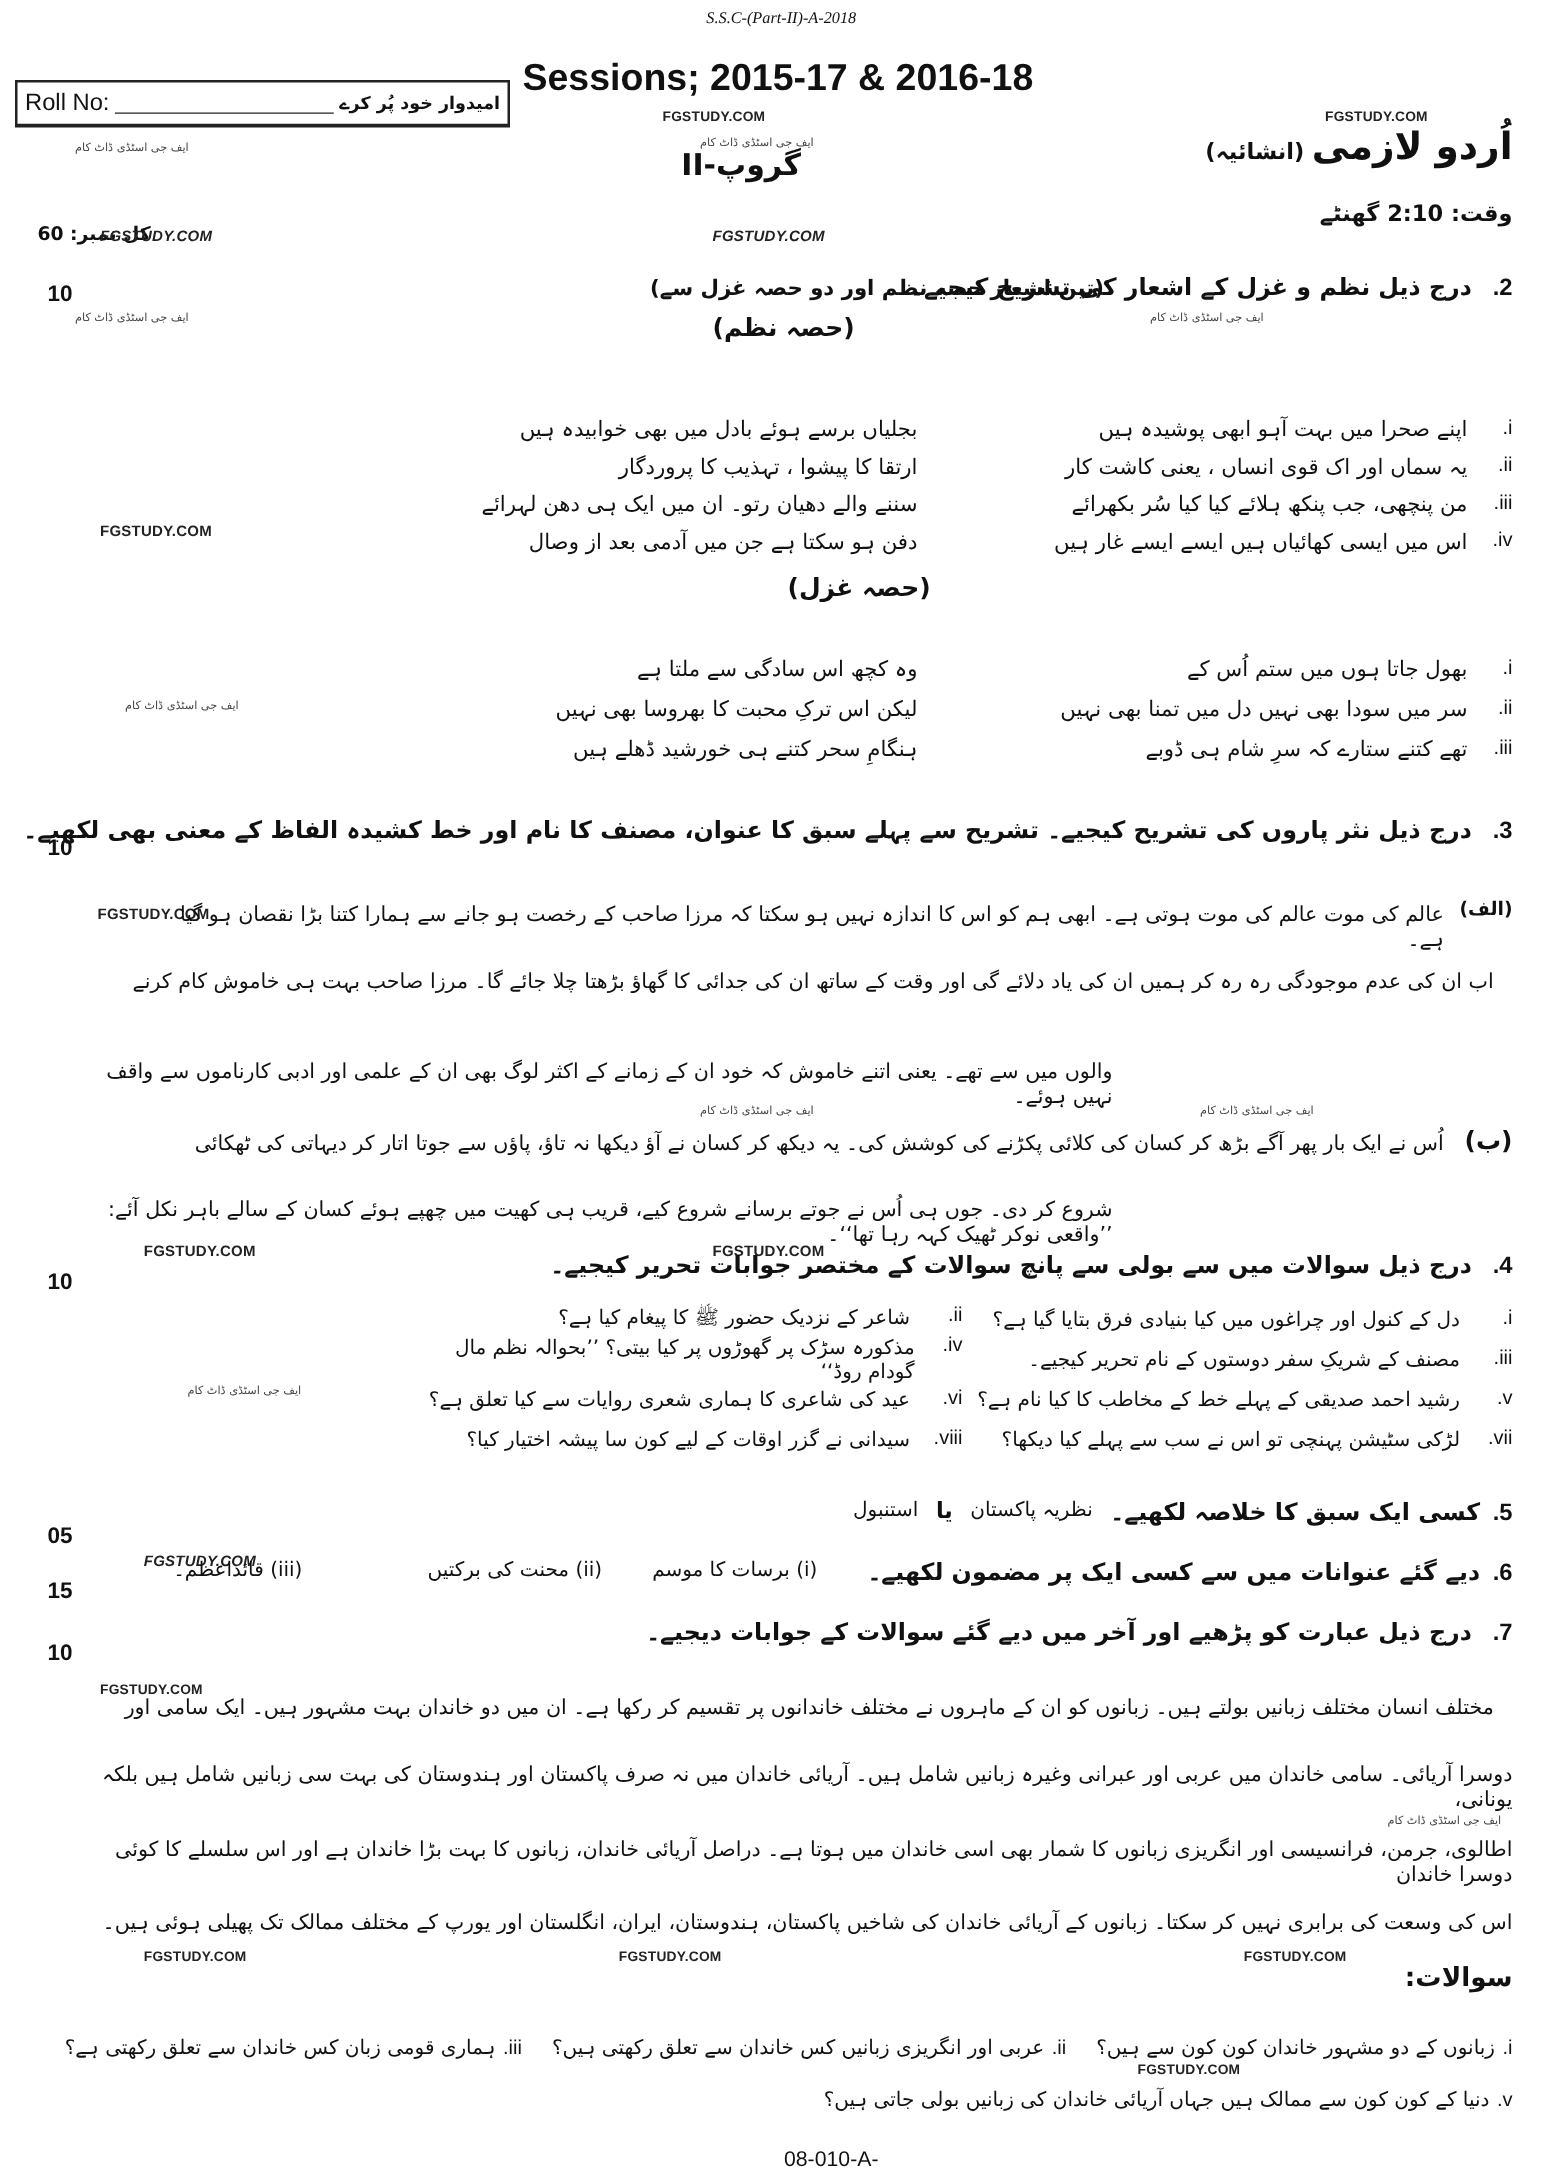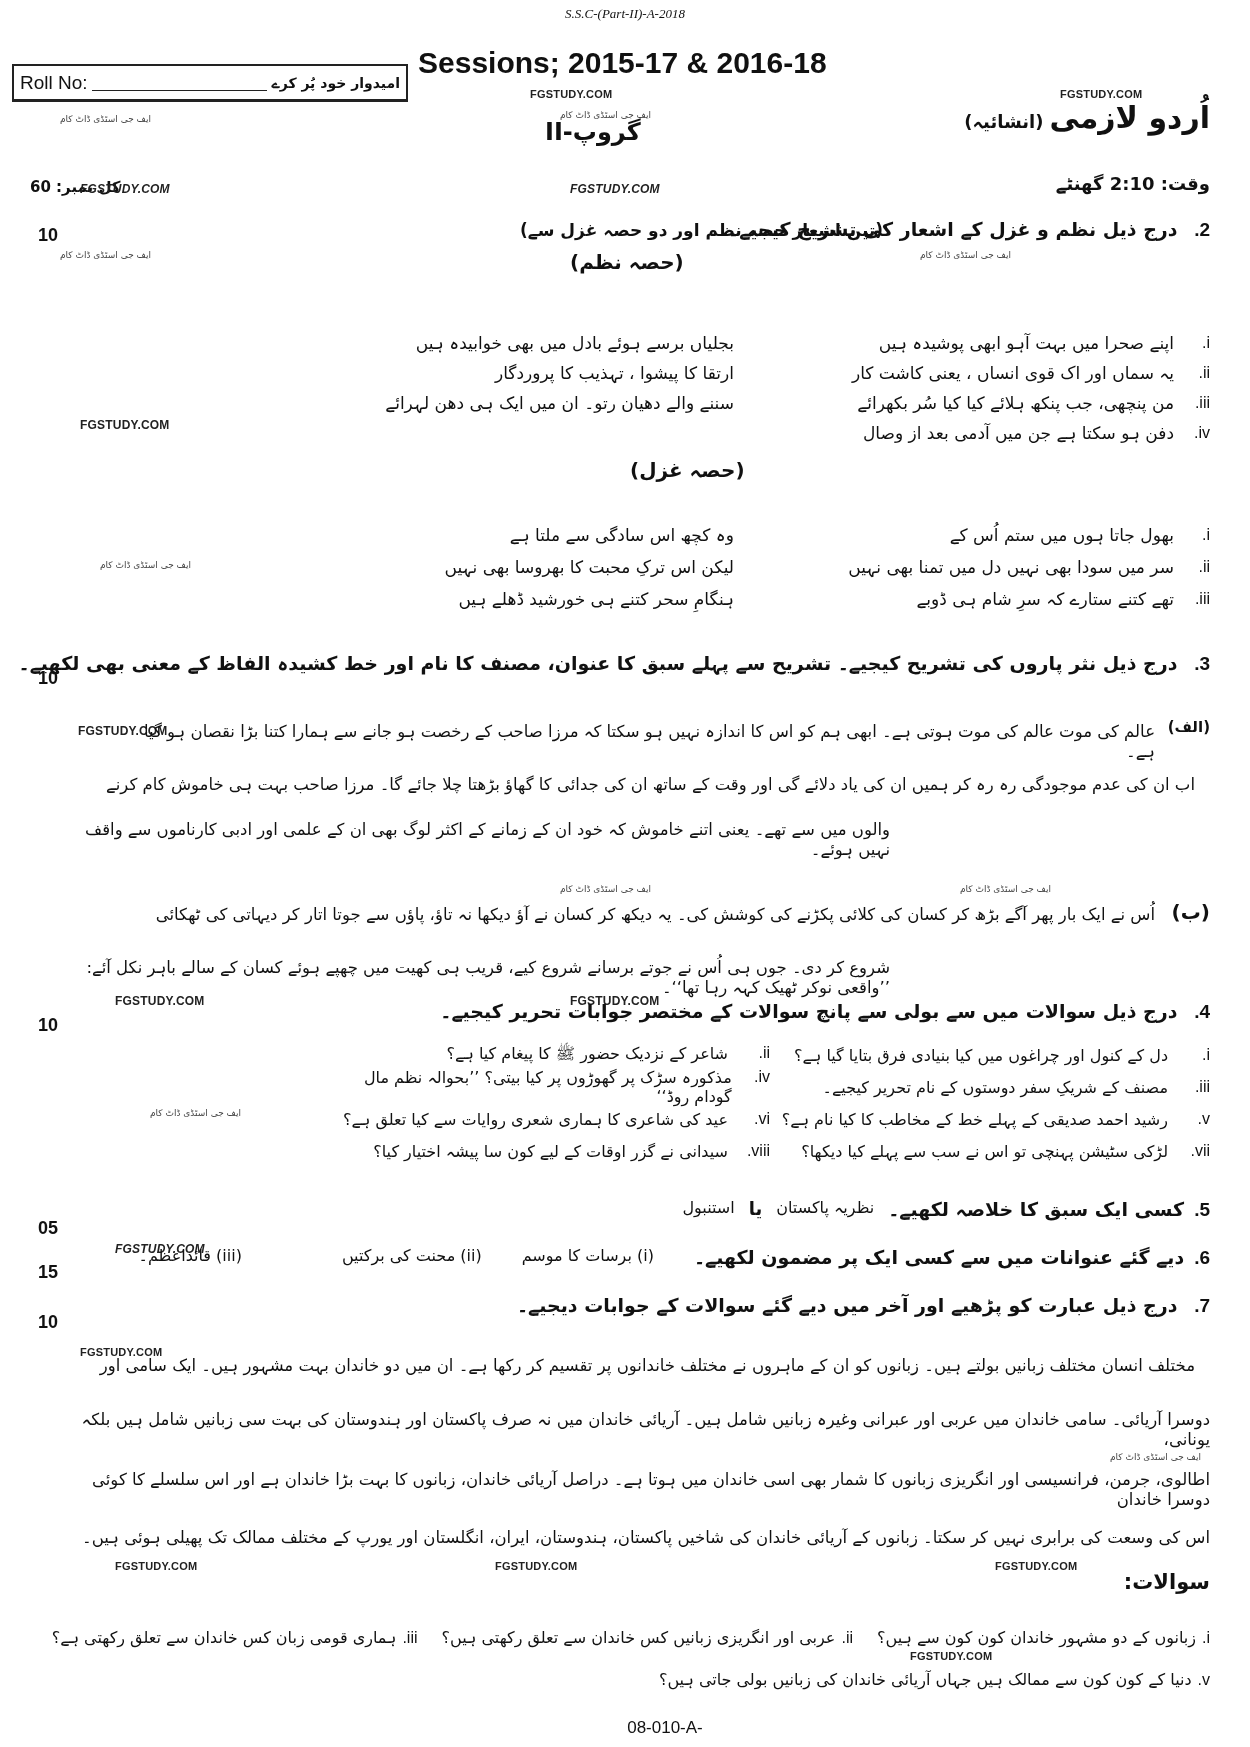--- a/index.html
+++ b/index.html
@@ -46,21 +46,21 @@
   <span style="font-size:18px;font-weight:bold;">(انشائیہ)</span>
 </div>
 
 <div class="abs ur subhead" style="top:118px;left:545px;font-size:24px;">گروپ-II</div>
 <div class="abs wm-ur" style="top:114px;left:60px;">ایف جی اسٹڈی ڈاٹ کام</div>
 <div class="abs wm-ur" style="top:110px;left:560px;">ایف جی اسٹڈی ڈاٹ کام</div>
 
 <div class="abs ur" style="top:178px;left:30px;font-size:15px;font-weight:bold;">کل نمبر: 60</div>
 <div class="abs wm" style="top:182px;left:80px;font-style:italic;">FGSTUDY.COM</div>
 <div class="abs wm" style="top:182px;left:570px;font-style:italic;">FGSTUDY.COM</div>
-<div class="abs ur" style="top:173px;right:40px;font-size:18px;font-weight:bold;margin-left:32px;">وقت: 2:10 گھنٹے</div>
+<div class="abs ur" style="top:160px;right:40px;font-size:18px;font-weight:bold;margin-left:32px;">وقت: 2:10 گھنٹے</div>
 
 <div class="abs marks" style="top:225px;">10</div>
 <div class="abs ur qhead" style="top:218px;">
   <span class="num">2.</span>
   <span>درج ذیل نظم و غزل کے اشعار کی تشریح کیجیے۔</span>
 </div>
 <div class="abs ur" style="top:220px;left:520px;font-size:17px;font-weight:bold;">(تین اشعار حصہ نظم اور دو حصہ غزل سے)</div>
 <div class="abs wm-ur" style="top:250px;left:60px;">ایف جی اسٹڈی ڈاٹ کام</div>
 <div class="abs wm-ur" style="top:250px;left:920px;">ایف جی اسٹڈی ڈاٹ کام</div>
 <div class="abs ur subhead" style="top:250px;left:570px;">(حصہ نظم)</div>
@@ -76,20 +76,21 @@
   <span class="m2">ارتقا کا پیشوا ، تہذیب کا پروردگار</span>
 </div>
 <div class="abs wm" style="top:418px;left:80px;">FGSTUDY.COM</div>
 <div class="abs verse-row" style="top:388px;">
   <span class="rn">iii.</span>
   <span class="m1">من پنچھی، جب پنکھ ہلائے کیا کیا سُر بکھرائے</span>
   <span class="m2">سننے والے دھیان رتو۔ ان میں ایک ہی دھن لہرائے</span>
 </div>
 <div class="abs verse-row" style="top:418px;">
   <span class="rn">iv.</span>
+  <span class="m1">اس میں ایسی کھائیاں ہیں ایسے ایسے غار ہیں</span>
   <span class="m2">دفن ہو سکتا ہے جن میں آدمی بعد از وصال</span>
 </div>
 <div class="abs ur subhead" style="top:458px;left:630px;">(حصہ غزل)</div>
 
 <div class="abs verse-row" style="top:520px;">
   <span class="rn">i.</span>
   <span class="m1">بھول جاتا ہوں میں ستم اُس کے</span>
   <span class="m2">وہ کچھ اس سادگی سے ملتا ہے</span>
 </div>
 <div class="abs wm-ur" style="top:560px;left:100px;">ایف جی اسٹڈی ڈاٹ کام</div>
@@ -107,21 +108,21 @@
 <div class="abs marks" style="top:668px;">10</div>
 <div class="abs ur qhead" style="top:652px;">
   <span class="num">3.</span>
   <span>درج ذیل نثر پاروں کی تشریح کیجیے۔ تشریح سے پہلے سبق کا عنوان، مصنف کا نام اور خط کشیدہ الفاظ کے معنی بھی لکھیے۔</span>
 </div>
 
 <div class="abs ur subhead" style="top:718px;right:40px;font-size:15px;">(الف)</div>
 <div class="abs wm" style="top:724px;left:78px;">FGSTUDY.COM</div>
 <div class="abs ur para" style="top:722px;right:95px;width:1020px;">عالم کی موت عالم کی موت ہوتی ہے۔ ابھی ہم کو اس کا اندازہ نہیں ہو سکتا کہ مرزا صاحب کے رخصت ہو جانے سے ہمارا کتنا بڑا نقصان ہو گیا ہے۔</div>
 <div class="abs ur para" style="top:775px;">اب ان کی عدم موجودگی رہ رہ کر ہمیں ان کی یاد دلائے گی اور وقت کے ساتھ ان کی جدائی کا گھاؤ بڑھتا چلا جائے گا۔ مرزا صاحب بہت ہی خاموش کام کرنے</div>
-<div class="abs ur para" style="top:820px;right:360px;width:820px;">والوں میں سے تھے۔ یعنی اتنے خاموش کہ خود ان کے زمانے کے اکثر لوگ بھی ان کے علمی اور ادبی کارناموں سے واقف نہیں ہوئے۔</div>
+<div class="abs ur para" style="top:847px;right:360px;width:820px;">والوں میں سے تھے۔ یعنی اتنے خاموش کہ خود ان کے زمانے کے اکثر لوگ بھی ان کے علمی اور ادبی کارناموں سے واقف نہیں ہوئے۔</div>
 
 <div class="abs wm-ur" style="top:884px;left:560px;">ایف جی اسٹڈی ڈاٹ کام</div>
 <div class="abs wm-ur" style="top:884px;left:960px;">ایف جی اسٹڈی ڈاٹ کام</div>
 <div class="abs ur subhead" style="top:900px;right:40px;font-size:20px;">(ب)</div>
 <div class="abs ur para" style="top:905px;right:95px;width:1030px;">اُس نے ایک بار پھر آگے بڑھ کر کسان کی کلائی پکڑنے کی کوشش کی۔ یہ دیکھ کر کسان نے آؤ دیکھا نہ تاؤ، پاؤں سے جوتا اتار کر دیہاتی کی ٹھکائی</div>
 <div class="abs ur para" style="top:958px;right:360px;width:820px;">شروع کر دی۔ جوں ہی اُس نے جوتے برسانے شروع کیے، قریب ہی کھیت میں چھپے ہوئے کسان کے سالے باہر نکل آئے: ’’واقعی نوکر ٹھیک کہہ رہا تھا‘‘۔</div>
 
 <div class="abs wm" style="top:994px;left:115px;">FGSTUDY.COM</div>
 <div class="abs wm" style="top:994px;left:570px;">FGSTUDY.COM</div>
 

